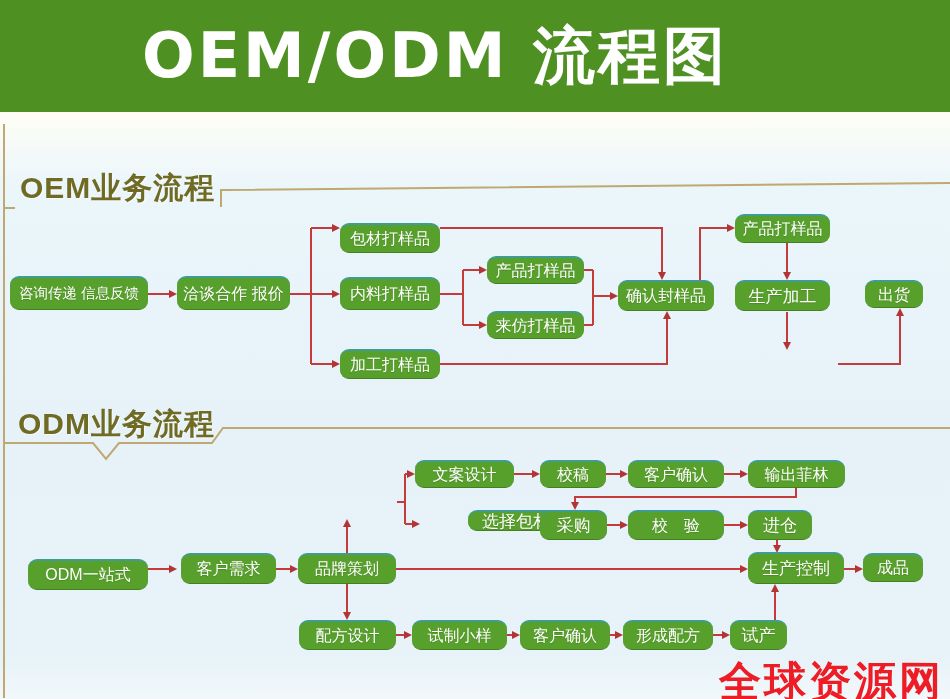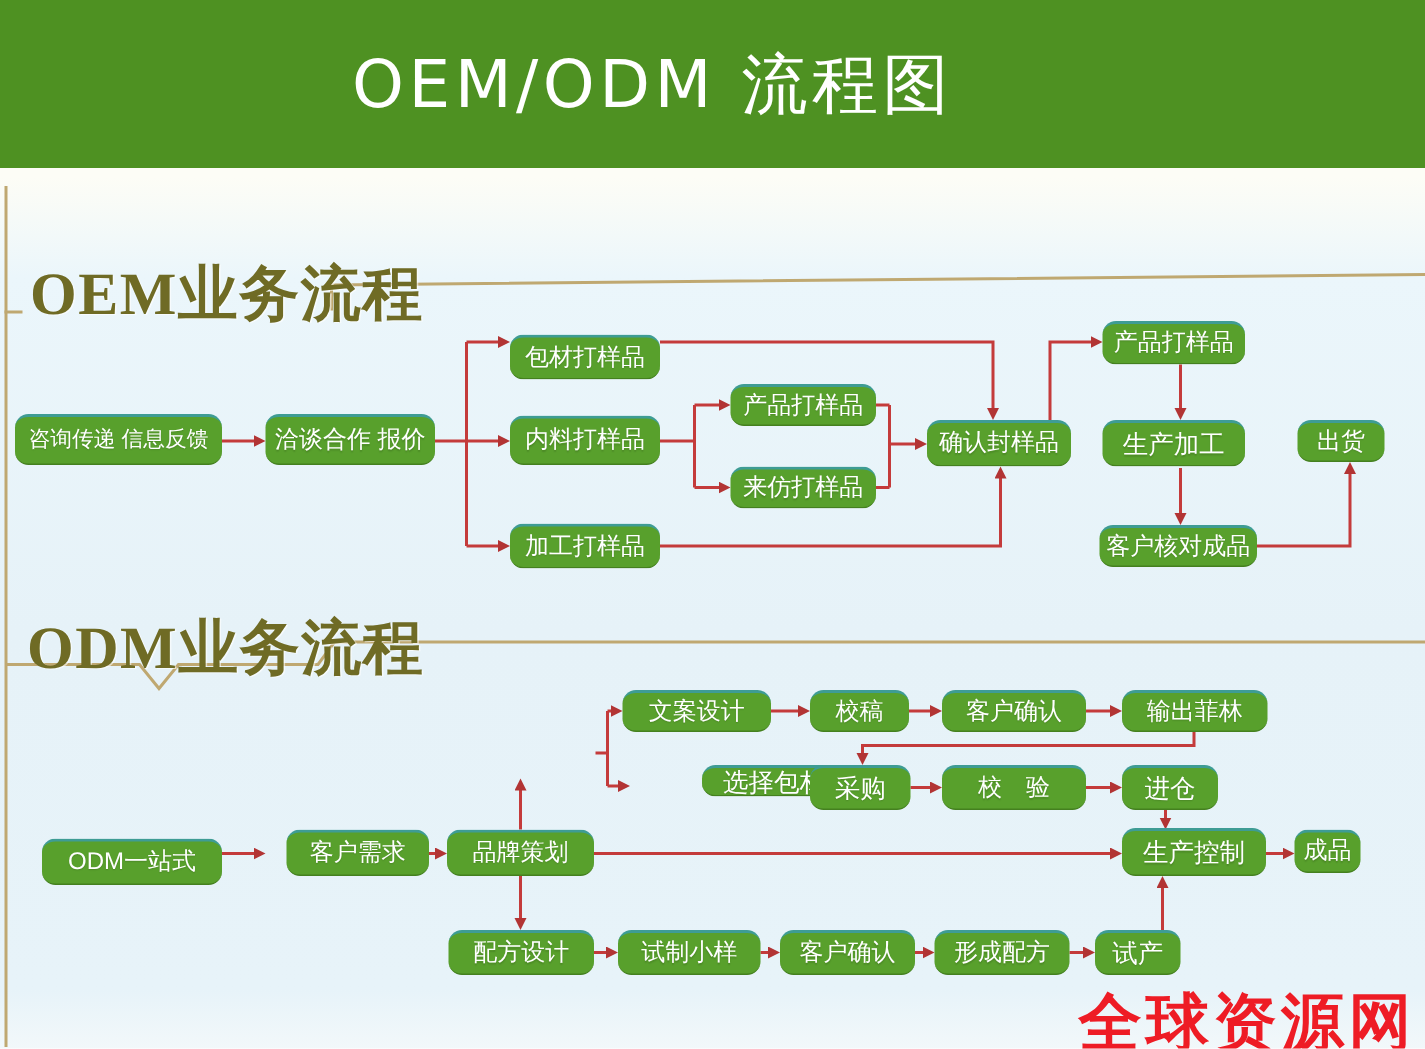--- a/index.html
+++ b/index.html
@@ -8,28 +8,28 @@
     position:relative;width:950px;height:699px;overflow:hidden;
     background:linear-gradient(180deg,#fdfdf6 0px,#fdfdf6 118px,#ebf6fb 185px,#e6f2f8 420px,#e7f3f9 660px,#f2f8fa 699px);
   }
   
   .banner{
     position:absolute;left:0;top:0;width:950px;height:112px;
     background:#4e9122;
     display:flex;align-items:center;justify-content:center;
   }
   .banner h1{
-    margin:0;color:#ffffff;font-size:44px;font-weight:400;
+    margin:0;color:#ffffff;font-size:62px;font-weight:700;
     letter-spacing:3px;font-family:"DejaVu Sans","Liberation Sans",sans-serif;
     transform:translateX(-40px);
   }
   
   .section-title{
-    position:absolute;color:#6f6b25;font-weight:bold;font-size:40px;
-    font-family:Liberation Serif, serif;letter-spacing:1px;
+    position:absolute;color:#6f6b25;font-weight:bold;font-size:30px;
+    font-family:Liberation Sans, sans-serif;letter-spacing:1px;
     text-shadow:1px 1px 0 rgba(255,255,255,.6);
   }
   #oem-title{left:20px;top:168px;}
   #odm-title{left:18px;top:404px;}
   
   svg.layer{position:absolute;left:0;top:0;pointer-events:none;}
   
   .node{
     position:absolute;box-sizing:border-box;
     background:#58a02c;
@@ -129,35 +129,34 @@
   <div class="node" style="left:177px;top:276px;width:113px;height:34px;">洽谈合作 报价</div>
   <div class="node" style="left:340px;top:223px;width:100px;height:30px;">包材打样品</div>
   <div class="node" style="left:340px;top:277px;width:100px;height:33px;">内料打样品</div>
   <div class="node" style="left:340px;top:349px;width:100px;height:30px;">加工打样品</div>
   <div class="node" style="left:487px;top:256px;width:97px;height:28px;">产品打样品</div>
   <div class="node" style="left:487px;top:311px;width:97px;height:28px;">来仿打样品</div>
   <div class="node" style="left:618px;top:280px;width:96px;height:31px;">确认封样品</div>
   <div class="node" style="left:735px;top:214px;width:95px;height:29px;">产品打样品</div>
   <div class="node big" style="left:735px;top:280px;width:95px;height:31px;">生产加工</div>
   <div class="node" style="left:865px;top:280px;width:58px;height:28px;">出货</div>
-  <div class="node" style="left:733px;top:350px;width:105px;height:28px;">客户核对成品</div>
 
   <div class="node" style="left:28px;top:559px;width:120px;height:31px;">ODM一站式</div>
-  <div class="node" style="left:191px;top:553px;width:95px;height:31px;">客户需求</div>
+  <div class="node" style="left:181px;top:553px;width:95px;height:31px;">客户需求</div>
   <div class="node" style="left:298px;top:553px;width:98px;height:31px;">品牌策划</div>
   <div class="node" style="left:415px;top:460px;width:99px;height:28px;">文案设计</div>
   <div class="node" style="left:540px;top:460px;width:66px;height:28px;">校稿</div>
   <div class="node" style="left:628px;top:460px;width:96px;height:28px;">客户确认</div>
   <div class="node" style="left:748px;top:460px;width:97px;height:28px;">输出菲林</div>
   <div class="node big" style="left:420px;top:510px;width:96px;height:21px;margin-left:48px;">选择包材</div>
   <div class="node big" style="left:540px;top:510px;width:67px;height:30px;">采购</div>
   <div class="node" style="left:628px;top:510px;width:96px;height:30px;">校　验</div>
   <div class="node big" style="left:748px;top:510px;width:64px;height:30px;">进仓</div>
   <div class="node big" style="left:748px;top:552px;width:96px;height:32px;">生产控制</div>
-  <div class="node" style="left:863px;top:553px;width:44px;height:29px;">成品</div>
+  <div class="node" style="left:863px;top:553px;width:60px;height:29px;">成品</div>
   <div class="node" style="left:299px;top:620px;width:97px;height:30px;">配方设计</div>
   <div class="node" style="left:412px;top:620px;width:95px;height:30px;">试制小样</div>
   <div class="node" style="left:520px;top:620px;width:90px;height:30px;">客户确认</div>
   <div class="node" style="left:623px;top:620px;width:90px;height:30px;">形成配方</div>
   <div class="node big" style="left:730px;top:620px;width:57px;height:30px;">试产</div>
 
   <div class="watermark">全球资源网</div>
 
 </div>
 

